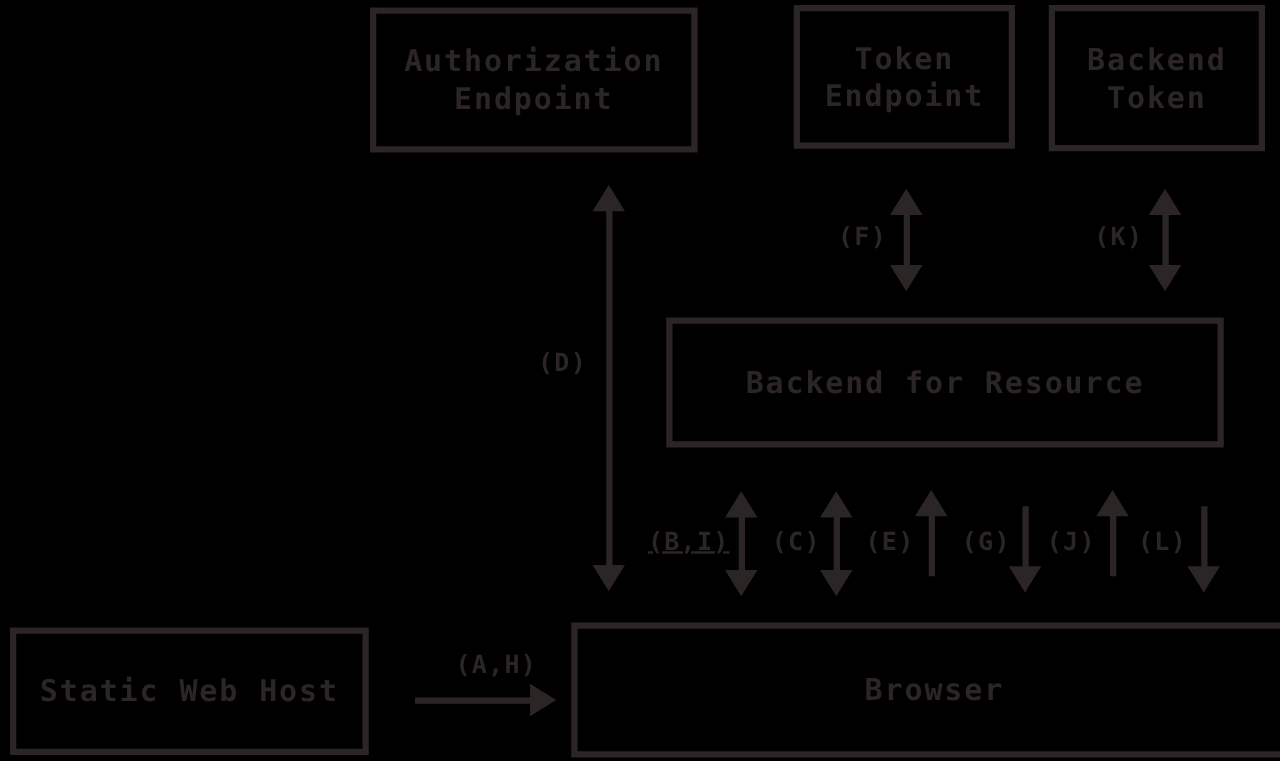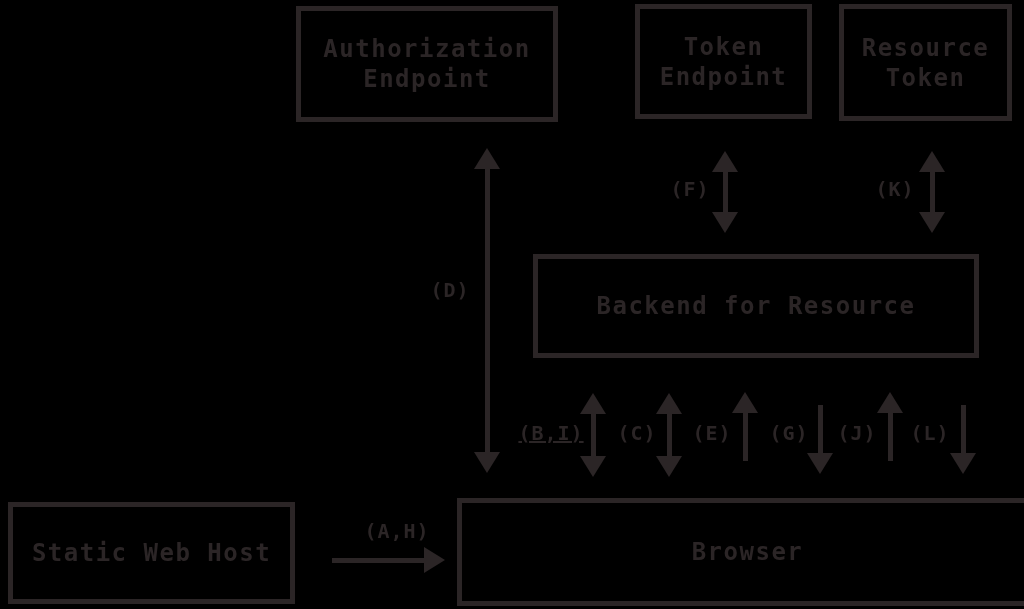--- a/index.html
+++ b/index.html
@@ -116,21 +116,21 @@
     <div>Authorization</div>
     <div>Endpoint</div>
   </div>
 
   <div class="node" id="node-token">
     <div>Token</div>
     <div>Endpoint</div>
   </div>
 
   <div class="node" id="node-resource">
-    <div>Resource</div>
+    <div>Backend</div>
     <div>Token</div>
   </div>
 
   <div class="node" id="node-bff">
     <div>Backend for Resource</div>
   </div>
 
   <div class="node" id="node-swh">
     <div>Static Web Host</div>
   </div>

